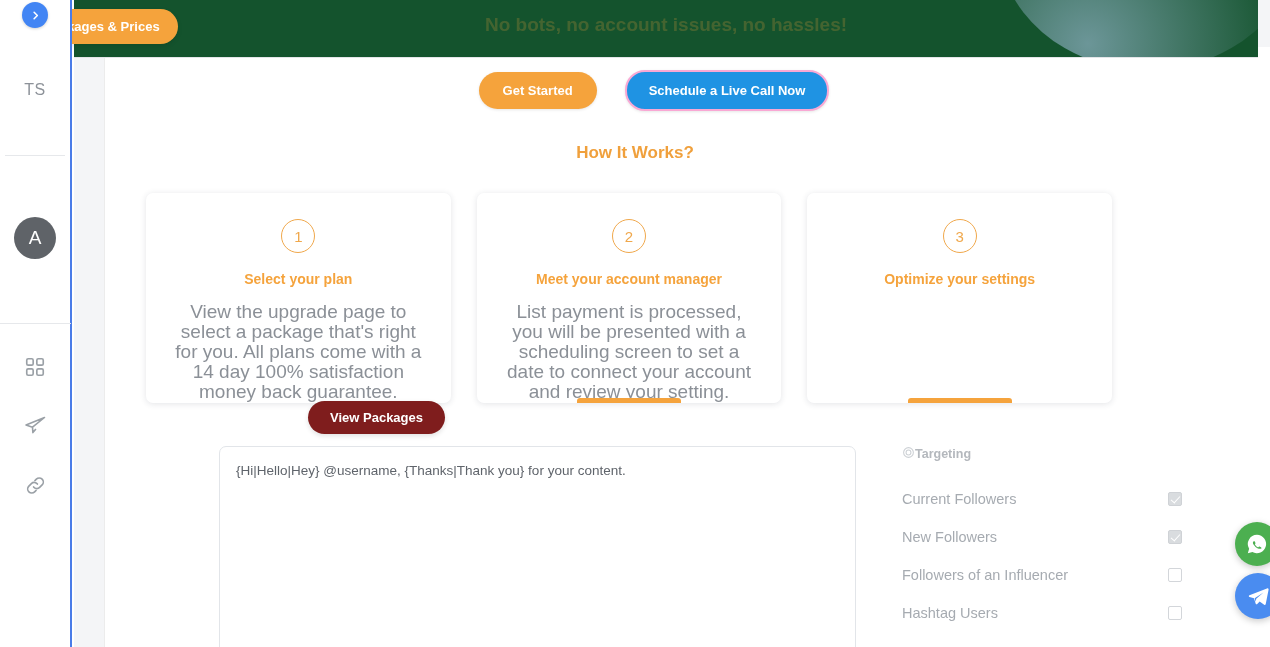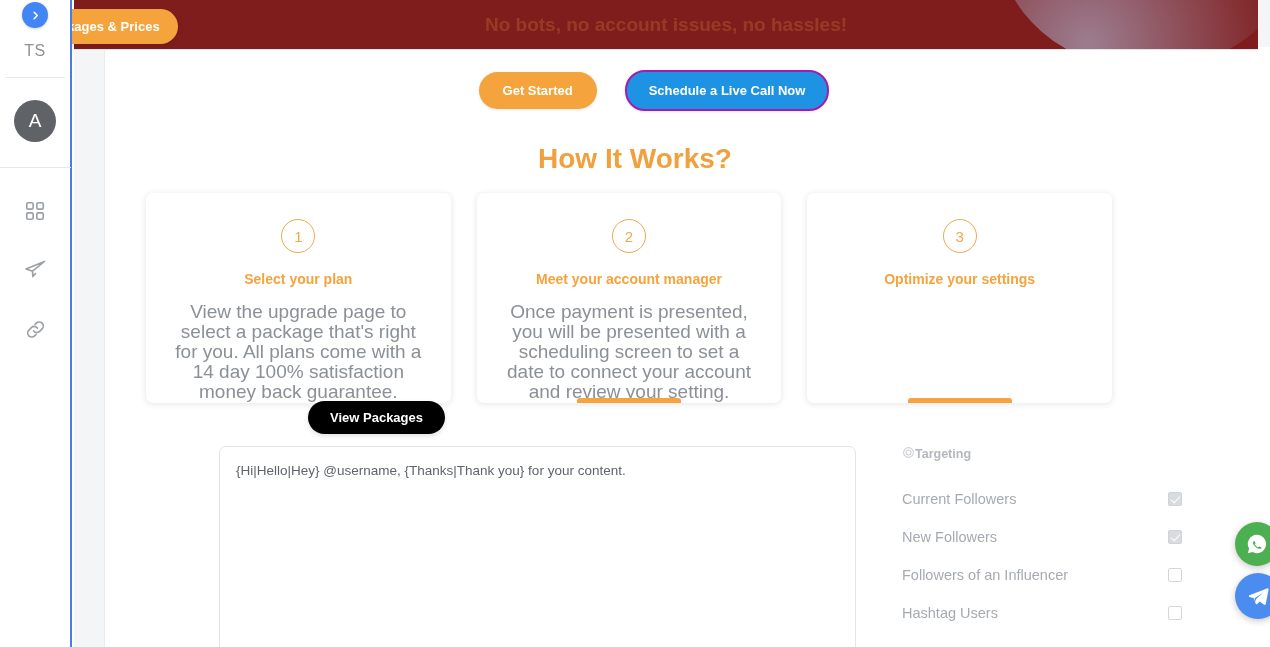--- a/index.html
+++ b/index.html
@@ -12,21 +12,21 @@
   #app { position: relative; width: 1270px; height: 647px; overflow: hidden; background:#fff; }
 
   
   .rail {
     position: absolute; left: 0; top: 0; width: 72px; height: 647px;
     background: #ffffff;
     border-right: 2px solid #4a7ce8;
     display: flex; flex-direction: column; align-items: center;
     z-index: 30;
   }
-  .rail-top { width:100%; display:flex; flex-direction:column; align-items:center; padding-top:2px; }
+  .rail-top { width:100%; display:flex; flex-direction:column; align-items:center; padding-top:2px;gap:39px; }
   .chev-btn {
     width: 26px; height: 26px; border-radius: 50%;
     background: #4285f4; color: #fff;
     display:flex; align-items:center; justify-content:center;
     font-size: 13px; line-height: 1; cursor: pointer;
     box-shadow: 0 1px 3px rgba(0,0,0,.18);
   }
   .rail-code {
     margin-top: 14px; font-size: 16px; color: #8d9299; letter-spacing: .5px;
   }
@@ -50,22 +50,22 @@
     overflow: hidden;
   }
   .card-shell {
     position: absolute; left: 30px; top: 47px; right: 0; bottom: 0;
     background: #ffffff;
     border-left: 1px solid #ececec;
   }
 
   
   .hero {
-    position: absolute; left: 74px; top: 0; right: 12px; height: 50px;
-    background: #7f1d1d;
+    position: absolute; left: 74px; top: 0; right: 12px; height: 58px;
+    background: #14532d;
     border-bottom: 1px solid #e3e5e8;
     overflow: hidden;
     z-index: 20;
   }
   .hero-curve {
     position:absolute; right: -40px; top: -190px;
     width: 300px; height: 260px; border-radius: 50%;
     background: radial-gradient(circle at 30% 90%, rgba(180,205,240,.55), rgba(180,205,240,0) 62%);
   }
   .hero-tagline {
@@ -93,28 +93,28 @@
     font-family: "Liberation Sans", sans-serif;
   }
   .btn-orange {
     background:#f5a33c; color:#fff; font-size:13px; font-weight:700;
     padding: 11px 24px; border-radius: 20px;
     box-shadow: 0 1px 3px rgba(0,0,0,.10);
   }
   .btn-blue {
     background:#1f93e3; color:#fff; font-size:13px; font-weight:700;
     padding: 11px 22px; border-radius: 20px;
-    border: 2px solid #a21caf;
+    border: 2px solid #f9a8d4;
     box-shadow: 0 1px 3px rgba(0,0,0,.10);
   }
 
   
   .hiw-title {
     position:absolute; left:0; right:0; top: 143px;
-    text-align:center; color:#f0a03c; font-size: 28px; font-weight: 700;
+    text-align:center; color:#f0a03c; font-size: 17px; font-weight: 700;
   }
   .cards {
     position:absolute; left: 146px; top: 193px;
     width: 966px;
     display:flex; gap: 26px;
   }
   .card {
     position: relative;
     width: 314px; height: 210px;
     background:#ffffff;
@@ -132,21 +132,21 @@
     margin: 0 auto 18px auto;
   }
   .card-title { color:#f5a33c; font-size: 14px; font-weight: 700; margin-bottom: 15px; }
   .card-text { color:#8b9097; font-size: 19px; line-height: 20px; }
   .card-bar {
     position:absolute; left: 50%; transform: translateX(-50%);
     bottom: 0; width: 104px; height: 5px; background:#f5a33c; border-radius: 3px 3px 0 0;
   }
   .view-pkg {
     position: absolute; left: 308px; top: 401px;
-    background:#000000; color:#fff; font-size:13px; font-weight:600;
+    background:#7f1d1d; color:#fff; font-size:13px; font-weight:600;
     padding: 9px 22px; border-radius: 20px;
     box-shadow: 0 2px 5px rgba(0,0,0,.12);
     cursor:pointer; white-space:nowrap; z-index: 5;
   }
 
   
   .dm-wrap { position:absolute; left: 219px; top: 446px; width: 637px; }
   .sec-head {
     display:flex; align-items:center; gap: 9px;
     color:#9298a0; font-size: 12.5px; font-weight: 700; margin-bottom: 11px;
@@ -225,21 +225,21 @@
 
     <div class="card">
       <div class="step-circle">1</div>
       <div class="card-title">Select your plan</div>
       <div class="card-text">View the upgrade page to select a package that's right for you. All plans come with a 14 day 100% satisfaction money back guarantee.</div>
     </div>
 
     <div class="card">
       <div class="step-circle">2</div>
       <div class="card-title">Meet your account manager</div>
-      <div class="card-text">Once payment is presented, you will be presented with a scheduling screen to set a date to connect your account and review your setting.</div>
+      <div class="card-text">List payment is processed, you will be presented with a scheduling screen to set a date to connect your account and review your setting.</div>
       <div class="card-bar"></div>
     </div>
 
     <div class="card">
       <div class="step-circle">3</div>
       <div class="card-title">Optimize your settings</div>
       <div class="card-bar"></div>
     </div>
 
   </div>

